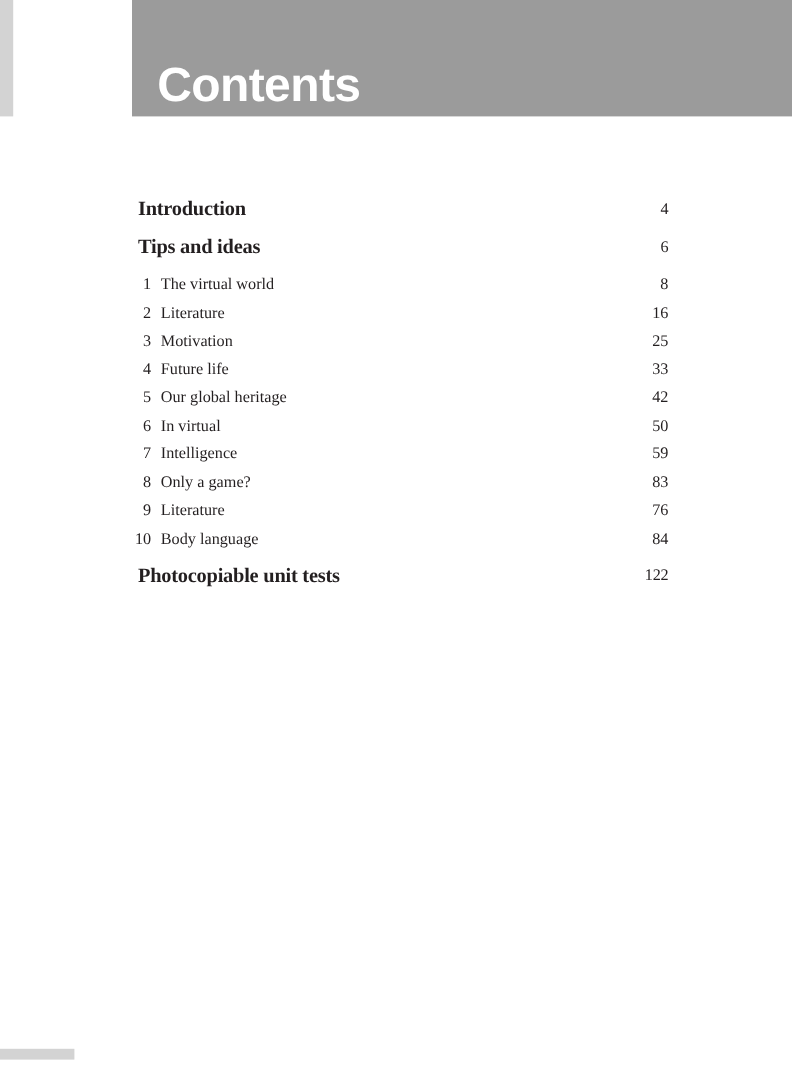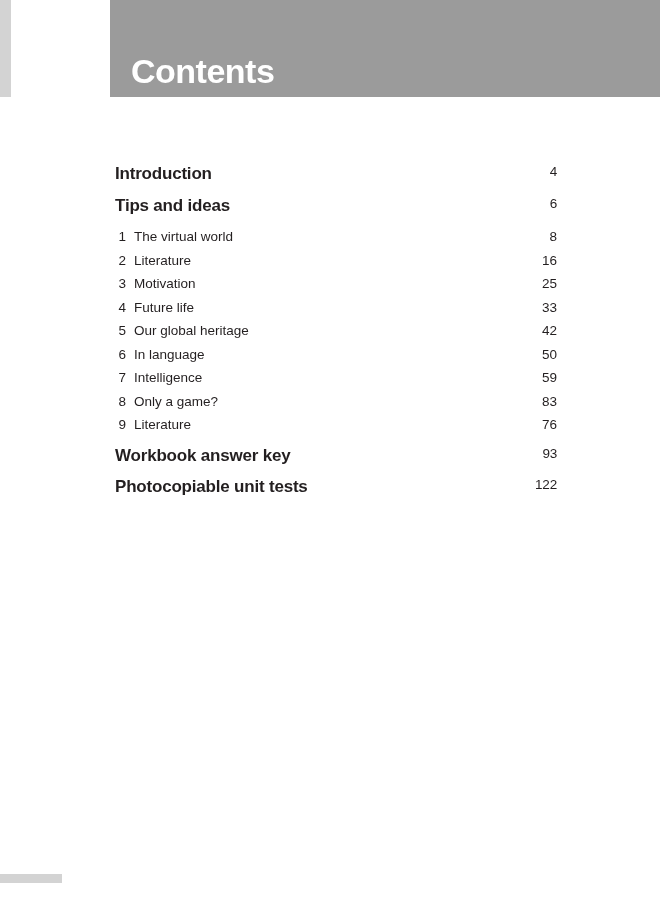--- a/index.html
+++ b/index.html
@@ -35,36 +35,37 @@
     left: 110px; top: 0; right: 0;
     height: 97px;
     background: var(--header, #9b9b9b);
     display: flex;
     align-items: flex-end;
     box-sizing: border-box;
     padding: 0 0 9px 21px;
   }
   .header-bar h1 {
     margin: 0;
-    font-size: 34px;
+    font-size: 40px;
     line-height: 34px;
     font-weight: bold;
     letter-spacing: -0.5px;
     color: #ffffff;
   }
   .toc {
     position: absolute;
     left: 108px;
     top: 164px;
     right: 103px;
     color: var(--ink, #231f20);
   }
   .row {
     display: flex;
-    align-items: flex-start;
+    align-items: center;
+    font-family: Liberation Serif, serif;
   }
   .row .label { flex: 1 1 auto; }
   .row .pagenum {
     flex: 0 0 auto;
     text-align: right;
     font-weight: normal;
     font-size: 13.5px;
     line-height: 17px;
     color: var(--ink, #231f20);
   }
@@ -142,21 +143,21 @@
     </div>
 
     <div class="row unit">
       <span class="unitnum">5</span>
       <span class="label">Our global heritage</span>
       <span class="pagenum">42</span>
     </div>
 
     <div class="row unit">
       <span class="unitnum">6</span>
-      <span class="label">In language</span>
+      <span class="label">In virtual</span>
       <span class="pagenum">50</span>
     </div>
 
     <div class="row unit">
       <span class="unitnum">7</span>
       <span class="label">Intelligence</span>
       <span class="pagenum">59</span>
     </div>
 
     <div class="row unit">
@@ -164,26 +165,27 @@
       <span class="label">Only a game?</span>
       <span class="pagenum">83</span>
     </div>
 
     <div class="row unit">
       <span class="unitnum">9</span>
       <span class="label">Literature</span>
       <span class="pagenum">76</span>
     </div>
 
+    <div class="row unit">
+      <span class="unitnum">10</span>
+      <span class="label">Body language</span>
+      <span class="pagenum">84</span>
+    </div>
   </div>
     <div class="bottom-sections" id="sections-bottom">
-    <div class="row section">
-      <span class="label">Workbook answer key</span>
-      <span class="pagenum">93</span>
-    </div>
 
 
     <div class="row section">
       <span class="label">Photocopiable unit tests</span>
       <span class="pagenum">122</span>
     </div>
 
   </div>
   </div>
 

